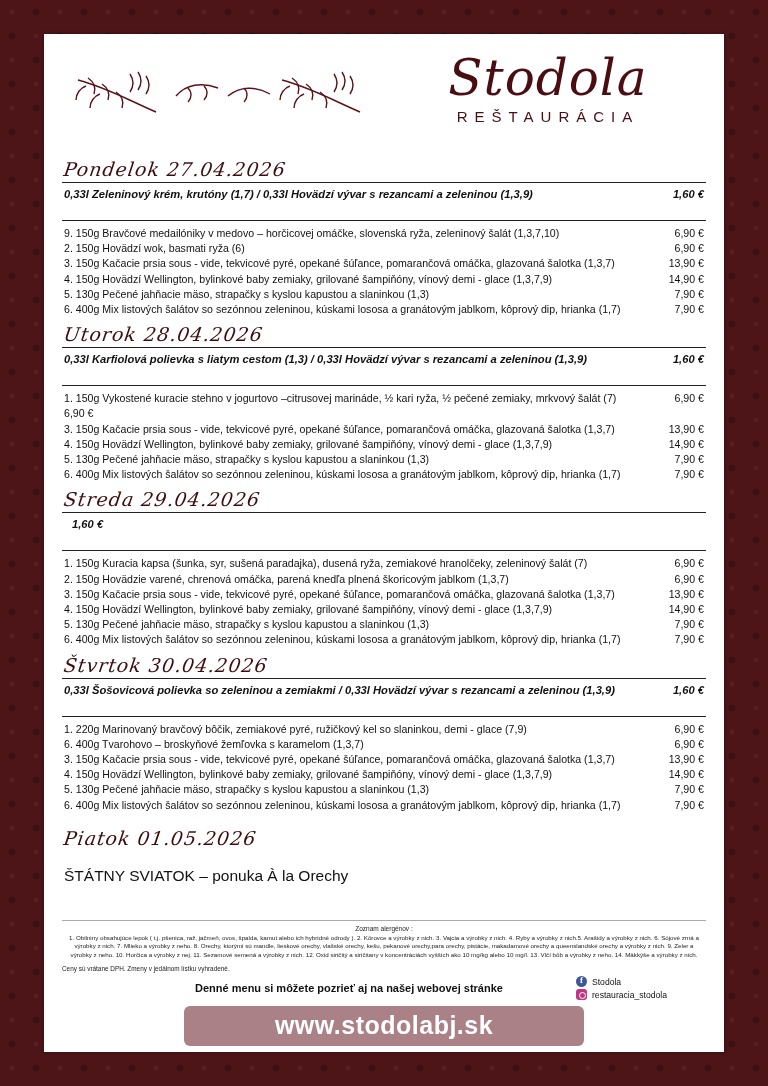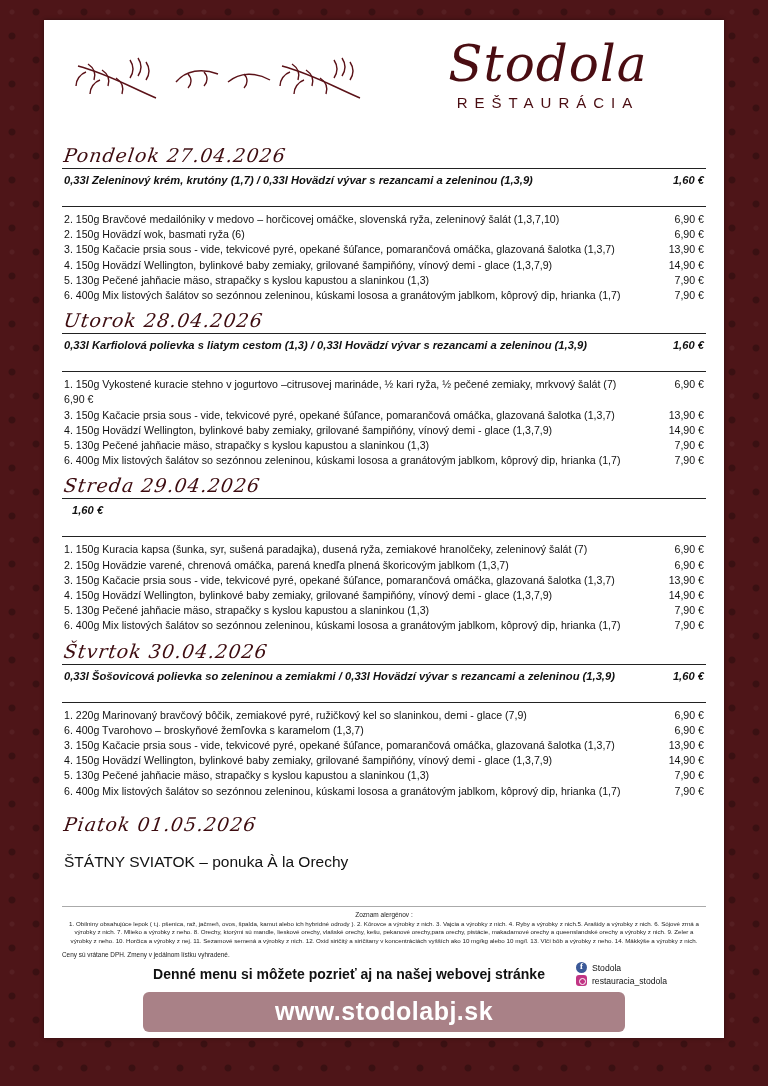--- a/index.html
+++ b/index.html
@@ -17,21 +17,21 @@
     background-color:#4e1518;
     background-image:
       radial-gradient(circle at 12px 12px, rgba(255,255,255,0.045) 2px, transparent 3px),
       radial-gradient(circle at 36px 36px, rgba(255,255,255,0.035) 2px, transparent 3px),
       radial-gradient(circle at 36px 12px, rgba(0,0,0,0.25) 3px, transparent 4px),
       radial-gradient(circle at 12px 36px, rgba(0,0,0,0.25) 3px, transparent 4px);
     background-size:48px 48px, 48px 48px, 48px 48px, 48px 48px;
   }
   .page{
     position:absolute;
-    left:44px; top:20px;
+    left:44px; top:34px;
     width:680px; height:1018px;
     background:#ffffff;
     box-shadow:0 0 4px rgba(0,0,0,.4);
     overflow:hidden;
   }
   .inner{
     position:absolute; inset:0;
     padding:10px 18px 0 18px;
   }
 
@@ -141,21 +141,21 @@
   }
   .bottom-bar{
     display:flex;
     align-items:center;
     justify-content:space-between;
     margin-top:2px;
   }
   .bottom-left{
     flex:1;
     text-align:center;
-    font-size:14px;
+    font-size:11px;
     font-weight:bold;
     color:#111;
     padding-left:60px;
   }
   .socials{ width:130px; }
   .social{
     display:flex; align-items:center;
     font-size:8.6px; color:#111;
     margin:2px 0;
   }
@@ -181,21 +181,21 @@
   }
   .ic.ig:after{
     content:"";
     position:absolute; left:3px; top:3px;
     width:5px; height:5px;
     border:1.2px solid #fff;
     border-radius:50%;
   }
   .web-band{
     margin:4px auto 0 auto;
-    width:482px;
+    width:400px;
     background:#a98187;
     border-radius:6px;
     text-align:center;
     padding:5px 0 6px 0;
   }
   .web-band span{
     color:#ffffff;
     font-size:25px;
     font-weight:bold;
     letter-spacing:.5px;
@@ -246,21 +246,21 @@
     </div>
 
     <div class="day">
       <div class="day-title">Pondelok 27.04.2026</div>
       <div class="soup-row">
         <span class="txt">0,33l Zeleninový krém, krutóny (1,7) / 0,33l Hovädzí vývar s rezancami a zeleninou (1,3,9)</span>
         <span class="price">1,60 €</span>
       </div>
       <ul class="items">
         <li>
-            <span class="txt">2. 150g Bravčové medailóniky v medovo – horčicovej omáčke, slovenská ryža, zeleninový šalát (1,3,7,10)</span>
+            <span class="txt">9. 150g Bravčové medailóniky v medovo – horčicovej omáčke, slovenská ryža, zeleninový šalát (1,3,7,10)</span>
             <span class="price">6,90 €</span>
           </li>
         <li>
             <span class="txt">2. 150g Hovädzí wok, basmati ryža (6)</span>
             <span class="price">6,90 €</span>
           </li>
         <li>
             <span class="txt">3. 150g Kačacie prsia sous - vide, tekvicové pyré, opekané šúľance, pomarančová omáčka, glazovaná šalotka (1,3,7)</span>
             <span class="price">13,90 €</span>
           </li>

